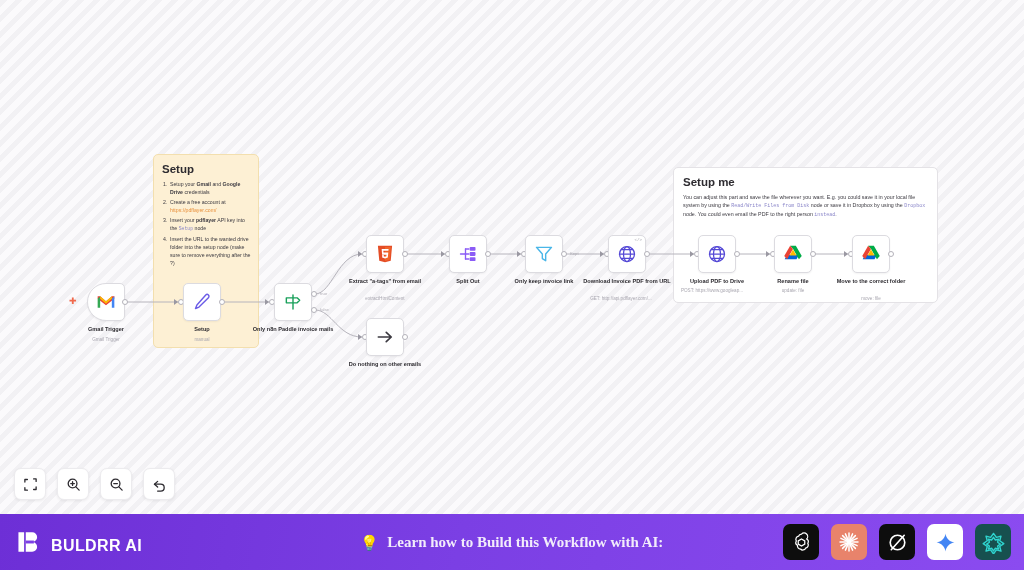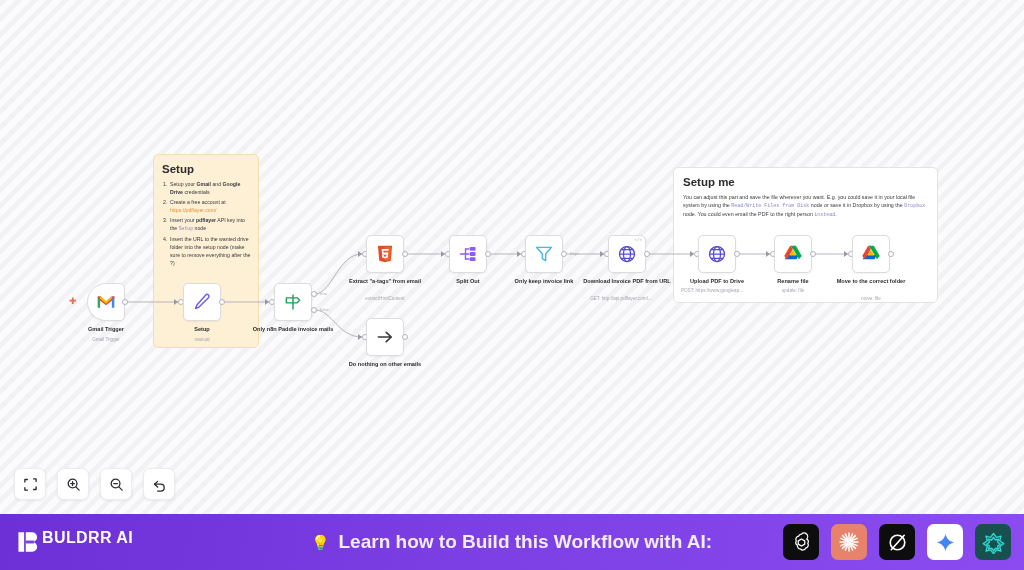--- a/index.html
+++ b/index.html
@@ -167,38 +167,38 @@
   .ctrl svg { display: block; }
 
   
   #banner {
     position: absolute; left: 0; top: 514px;
     width: 1024px; height: 56px;
     background: linear-gradient(100deg, #6d2fd6 0%, #7b3fe4 45%, #8b4bf0 100%);
     display: flex; align-items: center;
   }
   #brand {
-    display: flex; align-items: flex-start; 
+    display: flex; align-items: flex-end; gap: 9px;
     margin-left: 16px;
   }
   #brand-logo { width: 26px; height: 26px; display:block; }
   #brand-text {
     color: #ffffff; font-size: 16px; font-weight: bold;
     letter-spacing: .4px;
   }
   #cta {
     position: absolute; left: 0; right: 0;
     display: flex; align-items: center; justify-content: center;
     gap: 9px;
     pointer-events: none;
   }
   #cta-inner { display:flex; align-items:center; gap:8px; pointer-events:auto; }
   #bulb { font-size: 15px; line-height: 1; }
   #cta-text {
-    color: #f2ecfb; font-size: 19px; font-weight: bold;
+    color: #f2ecfb; font-size: 15px; font-weight: bold; font-family: Liberation Serif, serif;
   }
   #ai-icons {
     position: absolute; right: 13px;
     display: flex; align-items: center; gap: 12px;
   }
   .ai-icon {
     width: 36px; height: 36px;
     border-radius: 7px;
     display: flex; align-items: center; justify-content: center;
     cursor: pointer;

